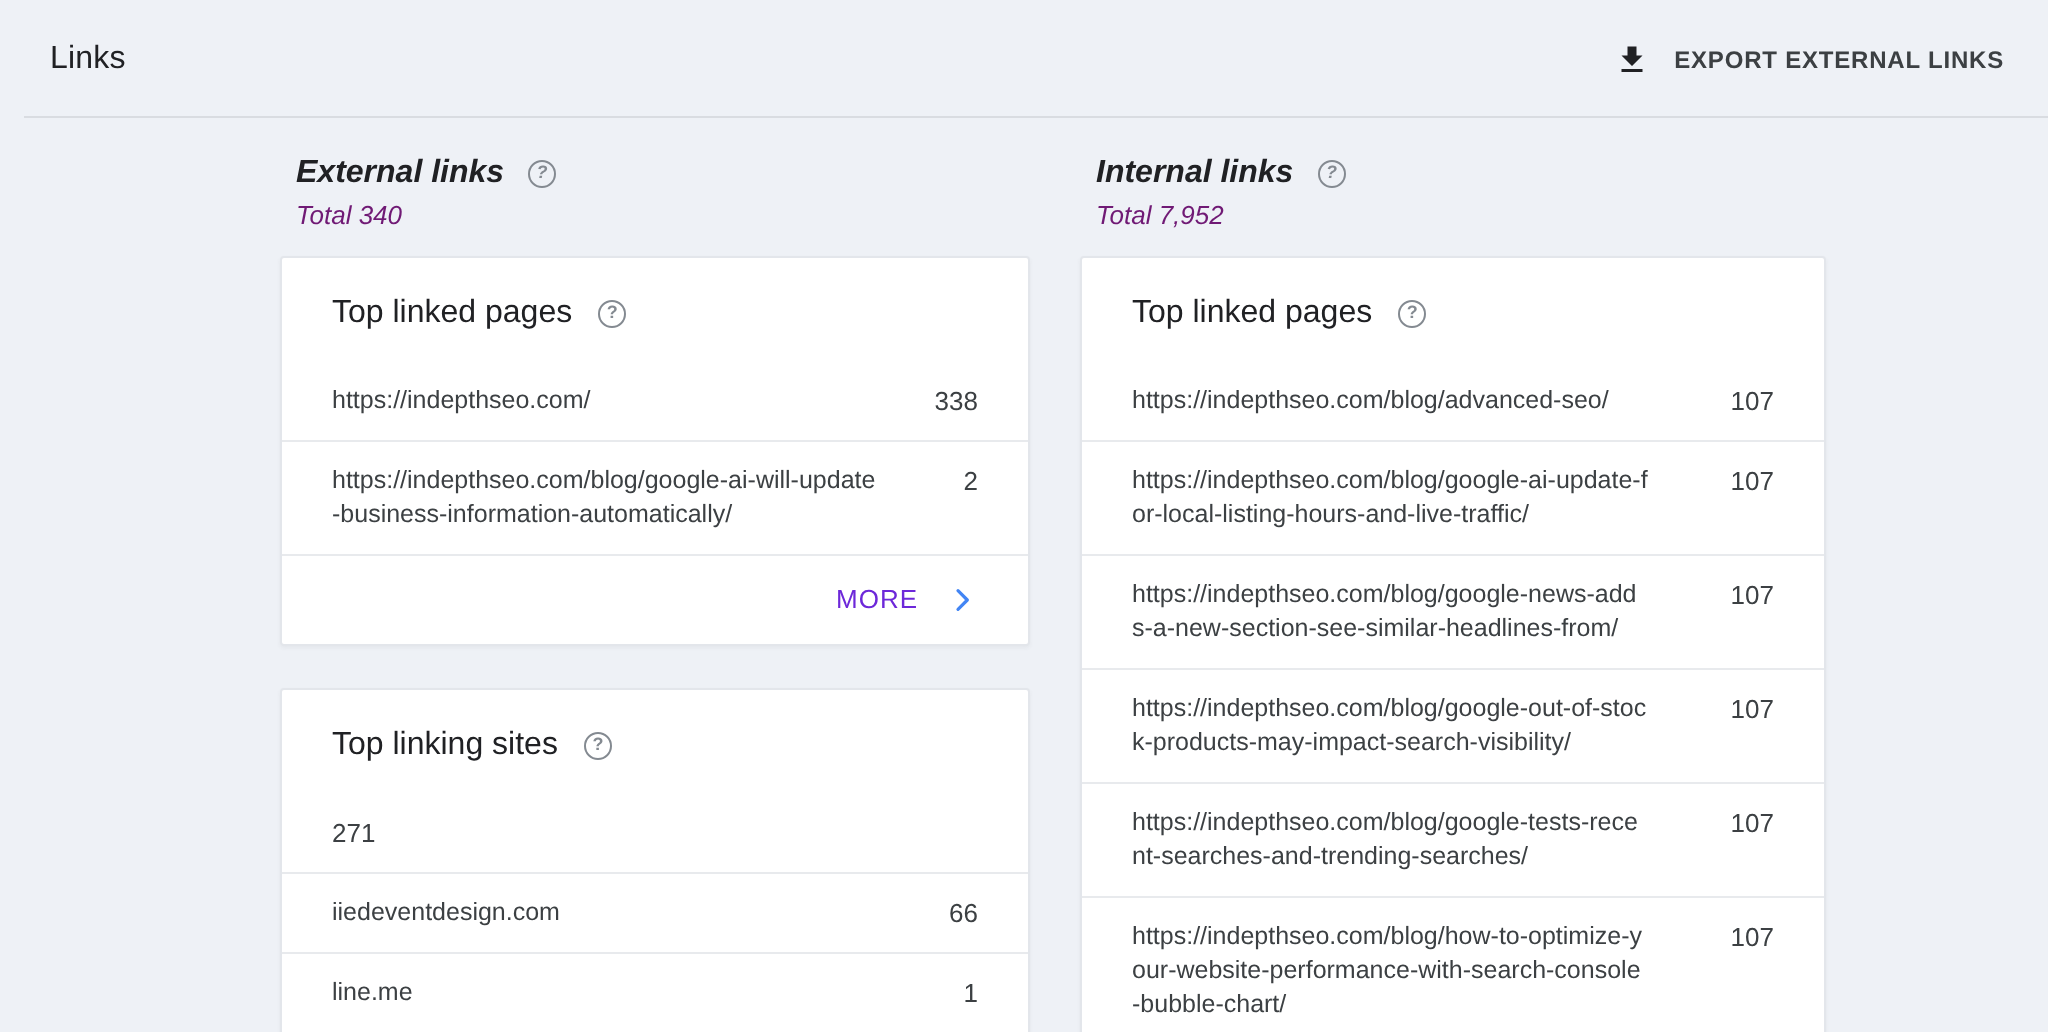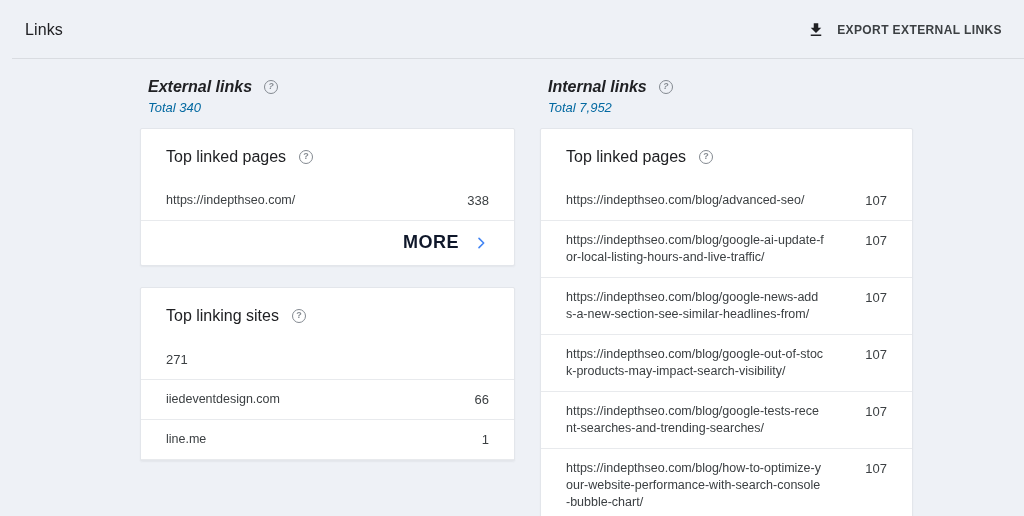--- a/index.html
+++ b/index.html
@@ -58,21 +58,21 @@
   .section-head { padding-left: 8px; margin-bottom: 12px; font-style: italic; }
   .section-title-row { display: flex; align-items: center; gap: 12px; }
   .section-title {
     font-size: 16px;
     font-weight: 700;
     color: #202124;
     line-height: 19px;
   }
   .section-total {
     font-size: 13px;
-    color: #0369a1;
+    color: #701a75;
     line-height: 17px;
     margin-top: 3px;
   }
 
   .help-icon {
     display: inline-flex;
     align-items: center;
     justify-content: center;
     width: 14px; height: 14px;
     border: 1.4px solid #848a91;
@@ -129,24 +129,24 @@
   }
   .card-footer {
     display: flex;
     align-items: center;
     justify-content: flex-end;
     gap: 14px;
     padding: 12px 25px 13px 25px;
     cursor: pointer;
   }
   .more-label {
-    font-size: 18px;
-    font-weight: 700;
+    font-size: 13px;
+    font-weight: 400;
     letter-spacing: 0.5px;
-    color: #0f172a;
+    color: #6d28d9;
     line-height: 19px;
   }
   .card-footer svg { display: block; }
 </style>
 </head>
 <body>
 
 <div class="app">
 
   <header class="topbar">
@@ -175,20 +175,24 @@
       <div class="card">
         <div class="card-header">
           <span class="card-title">Top linked pages</span>
           <span class="help-icon">?</span>
         </div>
         <div class="rows">
             <div class="row">
     <span class="row-label">https://indepthseo.com/</span>
     <span class="row-value">338</span>
   </div>
+            <div class="row">
+    <span class="row-label">https://indepthseo.com/blog/google-ai-will-update-business-information-automatically/</span>
+    <span class="row-value">2</span>
+  </div>
           </div>
         <div class="card-footer">
           <span class="more-label">MORE</span>
           <span>
             <svg width="16" height="16" viewBox="0 0 24 24" fill="none" stroke="#4285f4" stroke-width="2.4" stroke-linecap="round" stroke-linejoin="round" aria-hidden="true">
               <path d="M9 5l7 7-7 7"></path>
             </svg>
           </span>
         </div>
       </div>

